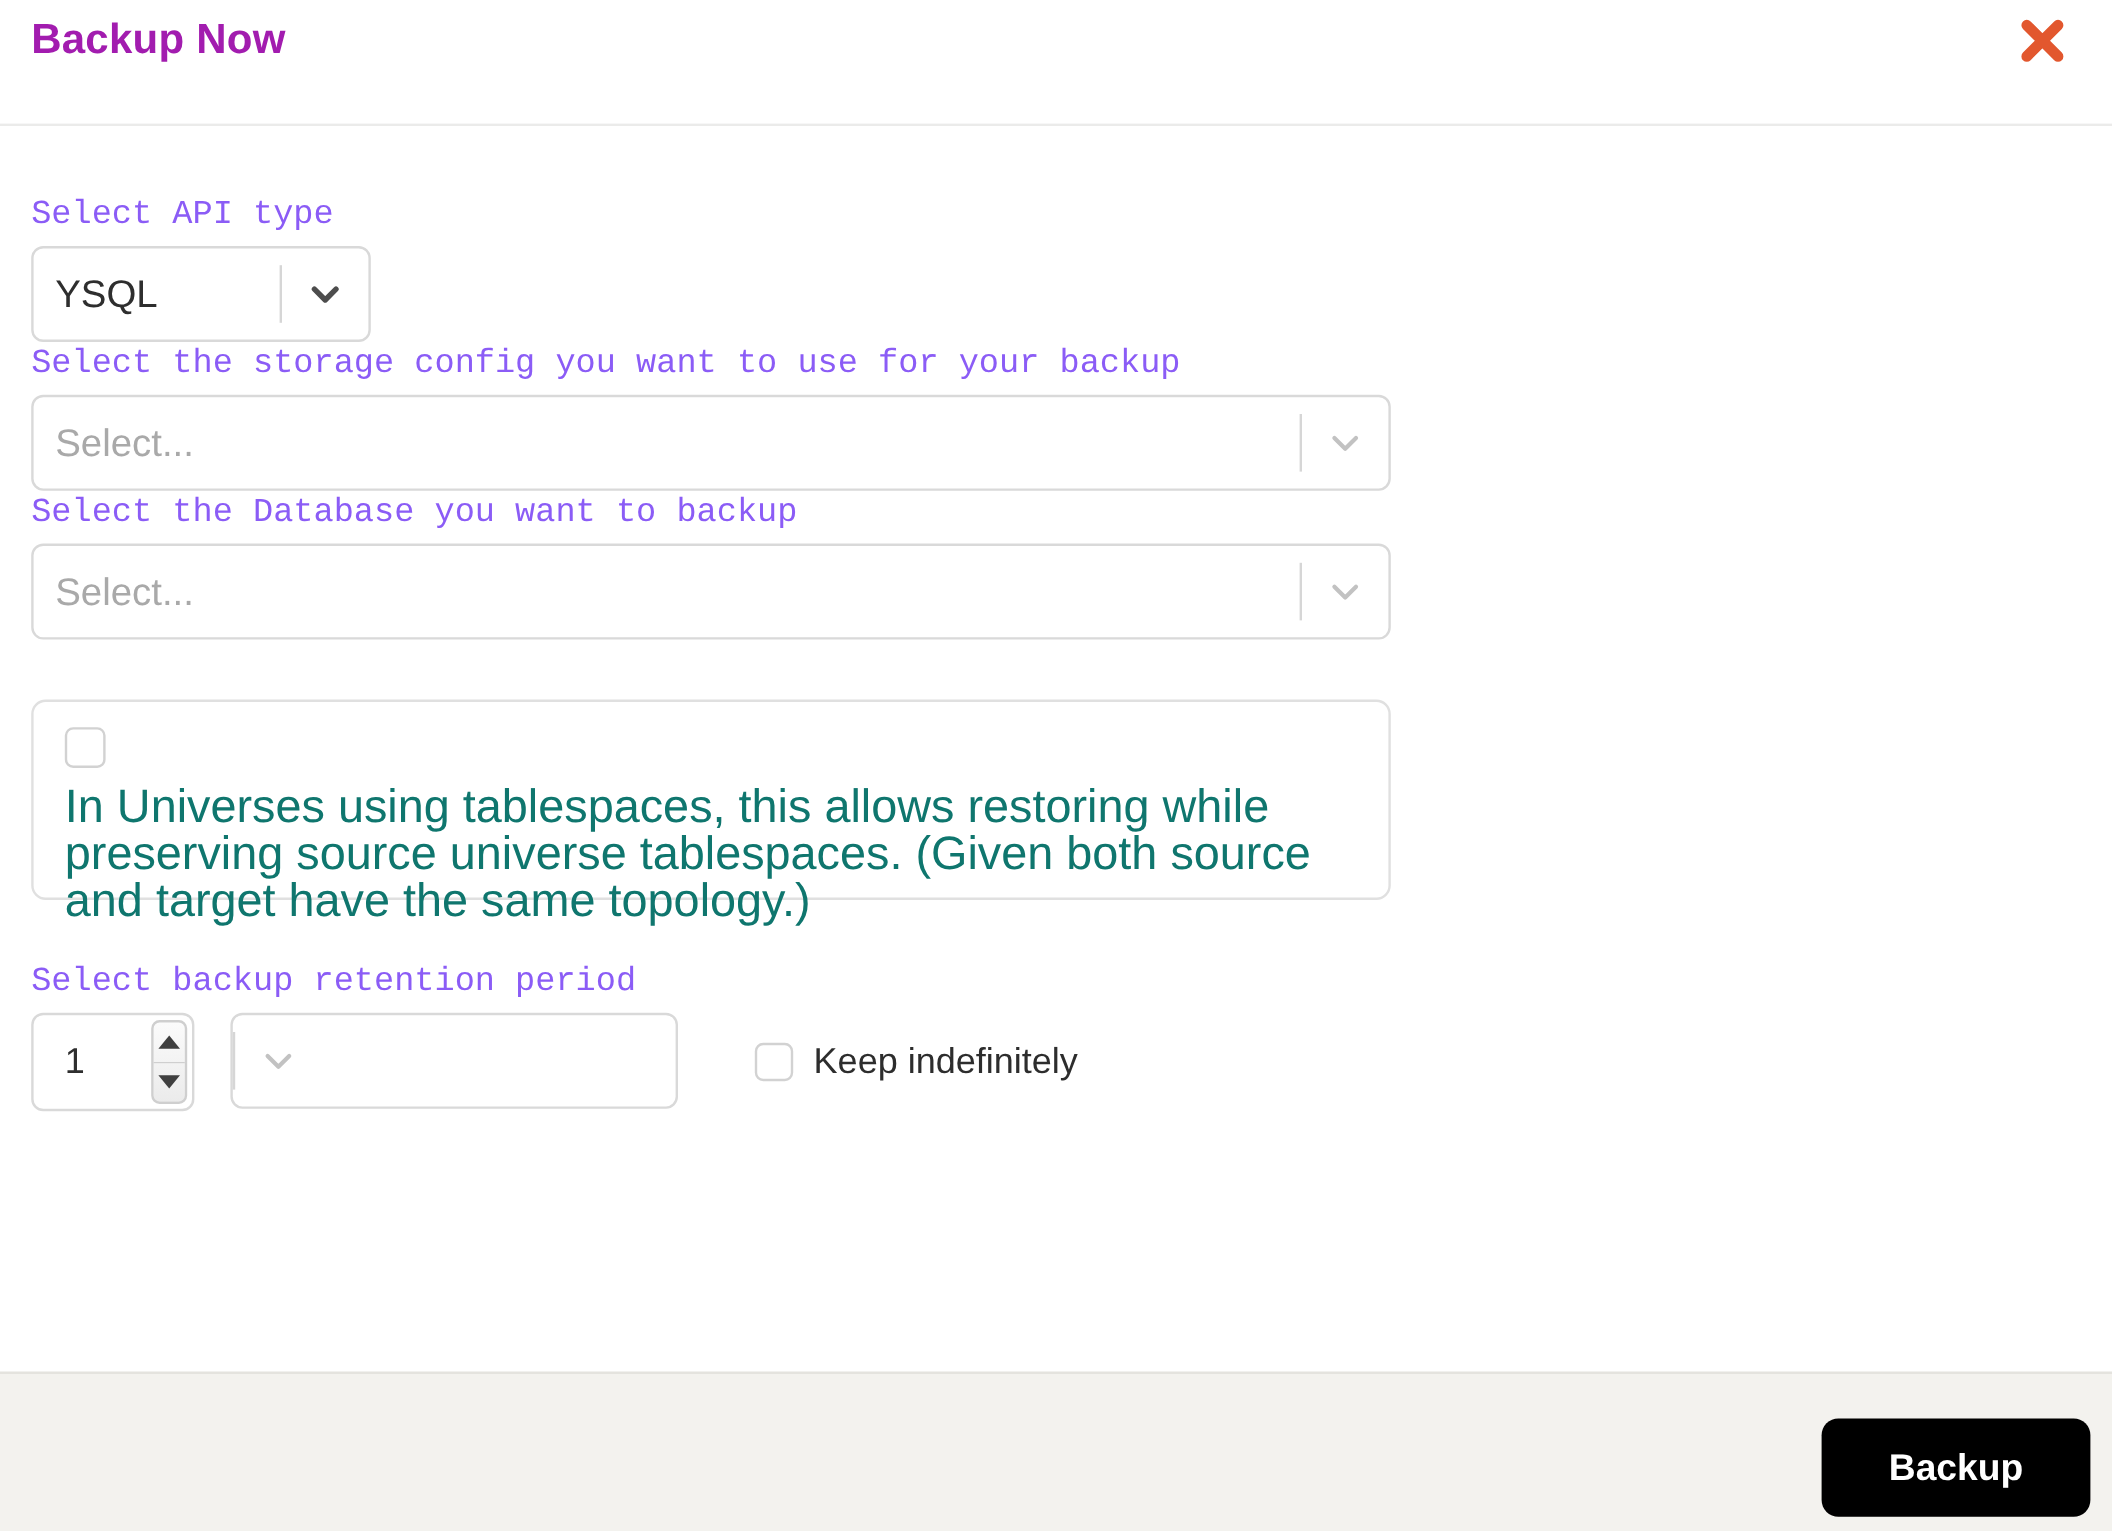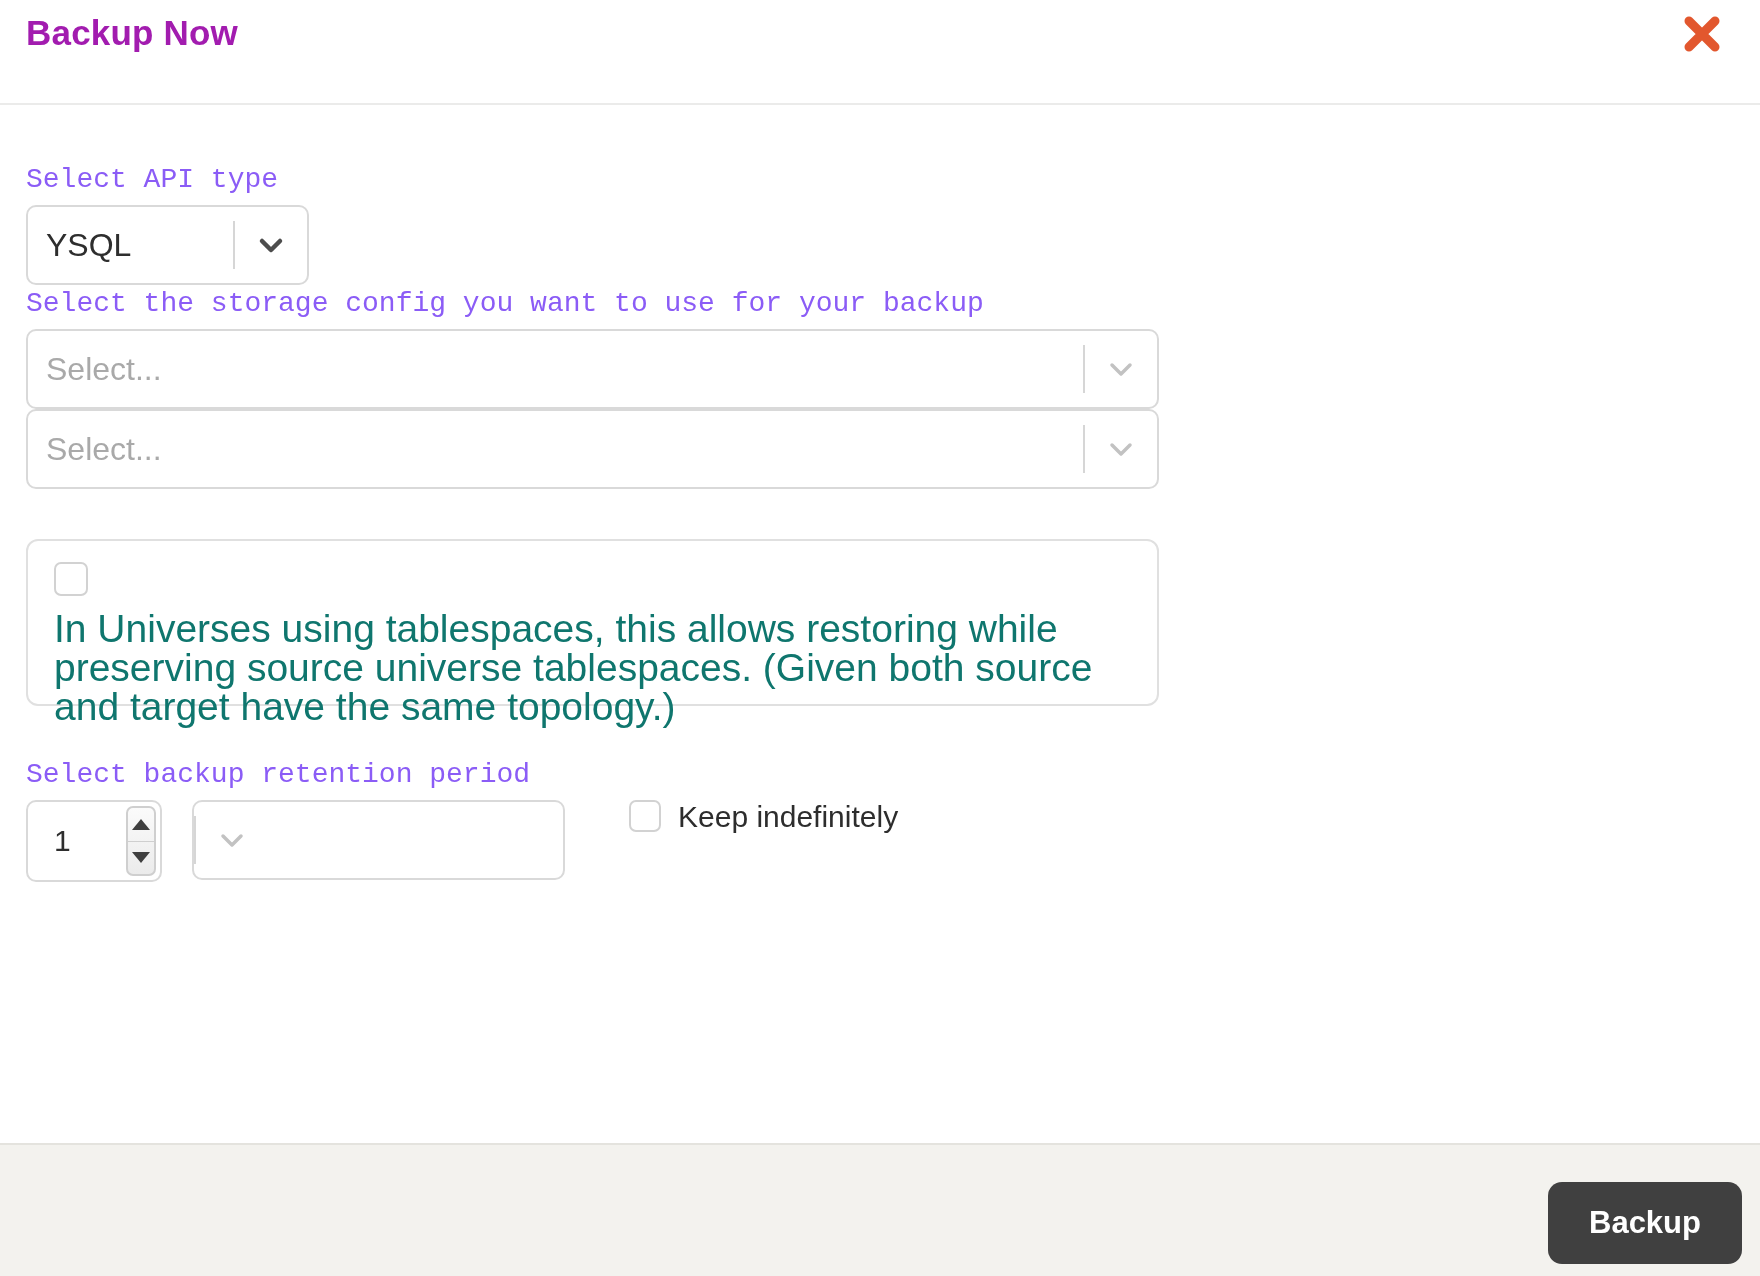--- a/index.html
+++ b/index.html
@@ -176,21 +176,21 @@
   }
   .tri-down {
     width: 0; height: 0;
     border-left: 9px solid transparent;
     border-right: 9px solid transparent;
     border-top: 11px solid #3f3f3f;
   }
   .unit-select { margin-left: 30px; }
   .keep-wrap {
     display: flex;
-    align-items: flex-start;
+    align-items: center;
     gap: 17px;
     margin-left: 64px;
   }
   .keep-wrap .checkbox { width: 32px; height: 32px; }
   .keep-label { font-size: 30px; color: #2d2d2d; }
 
   
   .modal-footer {
     position: absolute;
     left: 0;
@@ -198,25 +198,25 @@
     width: 100%;
     height: 133px;
     background: #f3f2ee;
     border-top: 2px solid #e4e3de;
     display: flex;
     align-items: center;
     justify-content: flex-end;
     padding-right: 18px;
   }
   .backup-btn {
-    width: 194px;
+    width: 224px;
     height: 82px;
     border: none;
     border-radius: 14px;
-    background: #404040;
+    background: #000000;
     color: #ffffff;
     font-family: "Liberation Sans", sans-serif;
     font-size: 31px;
     font-weight: 600;
     cursor: pointer;
     margin-top: 25px;
   }
 </style>
 </head>
 <body>
@@ -247,20 +247,21 @@
   <div class="select select-lg">
     <div class="select-value select-placeholder">Select...</div>
     <div class="select-divider"></div>
     <div class="select-caret">
       <svg width="36" height="36" viewBox="0 0 36 36">
         <path d="M9 14 L18 23 L27 14" stroke="#c2c2c2" stroke-width="3.5" stroke-linecap="round" stroke-linejoin="round" fill="none"></path>
       </svg>
     </div>
   </div>
 
+  <div class="field-label mt-group">Select the Database you want to backup</div>
   <div class="select select-lg">
     <div class="select-value select-placeholder">Select...</div>
     <div class="select-divider"></div>
     <div class="select-caret">
       <svg width="36" height="36" viewBox="0 0 36 36">
         <path d="M9 14 L18 23 L27 14" stroke="#c2c2c2" stroke-width="3.5" stroke-linecap="round" stroke-linejoin="round" fill="none"></path>
       </svg>
     </div>
   </div>
 

